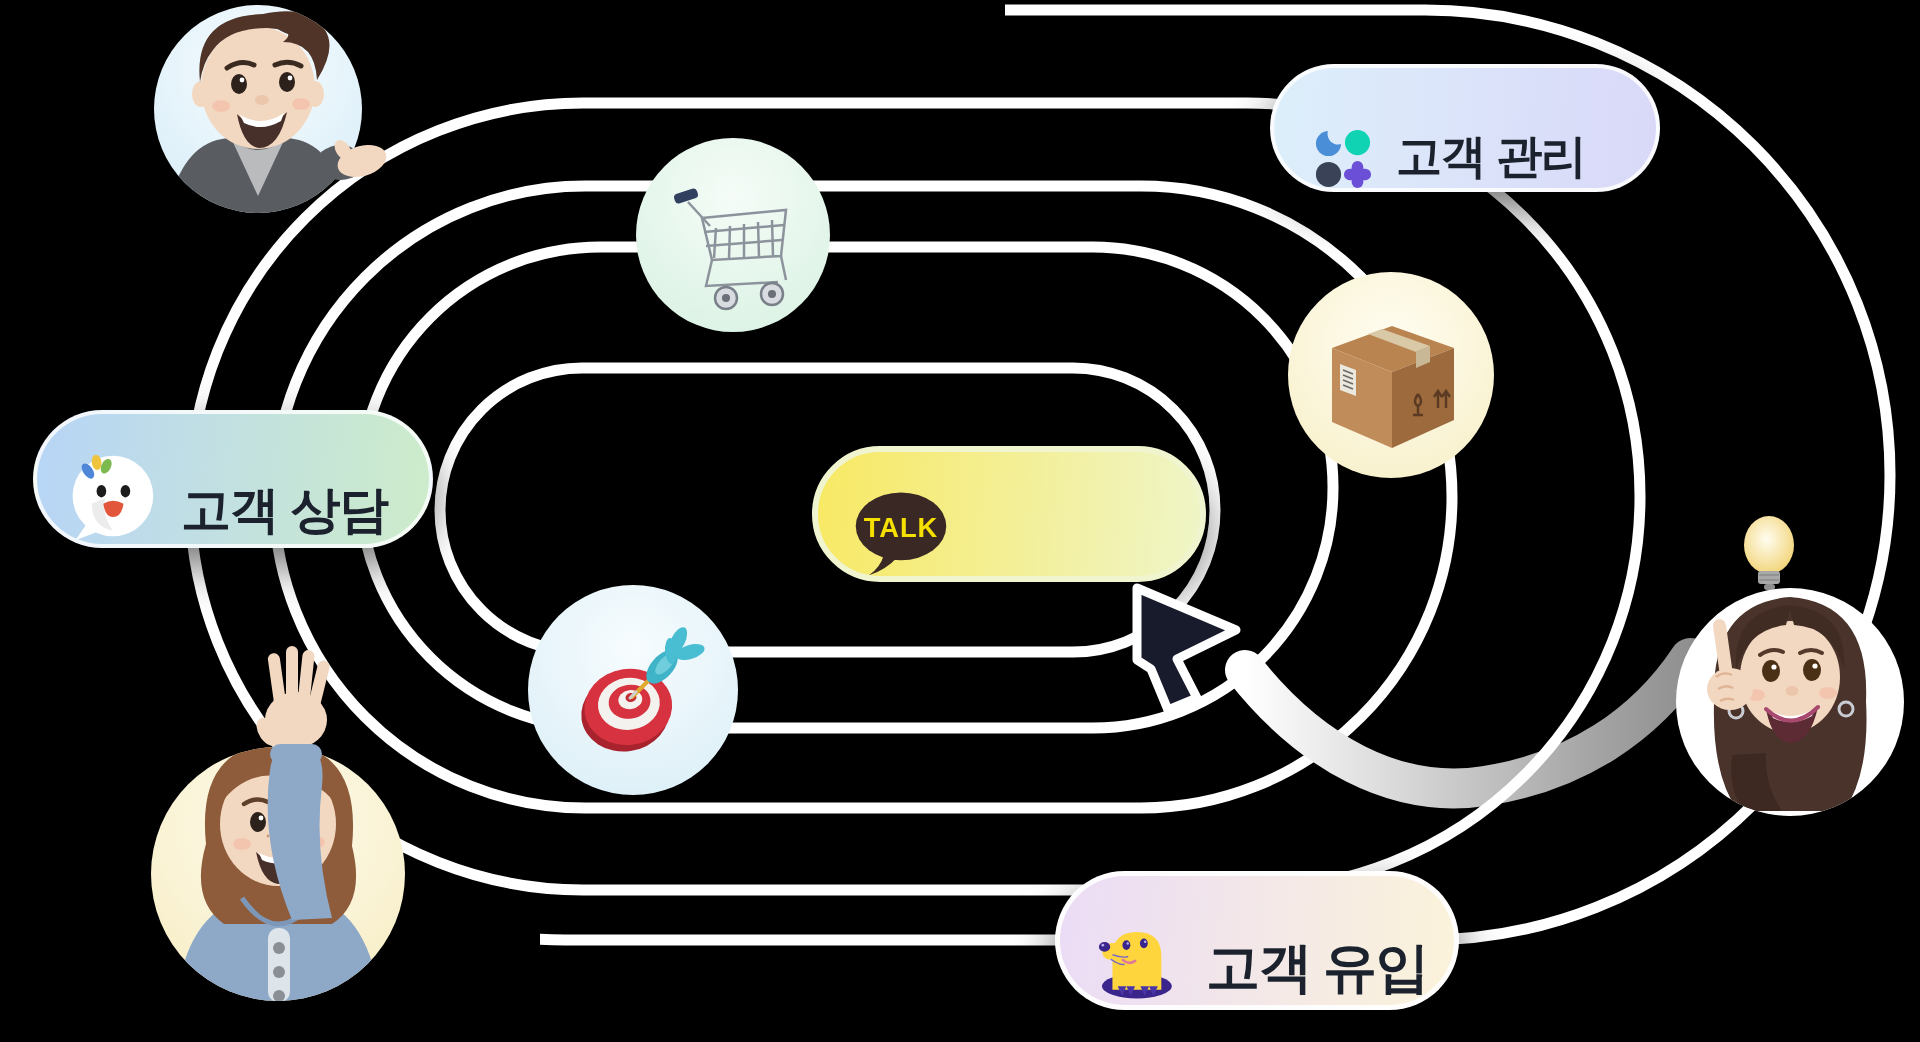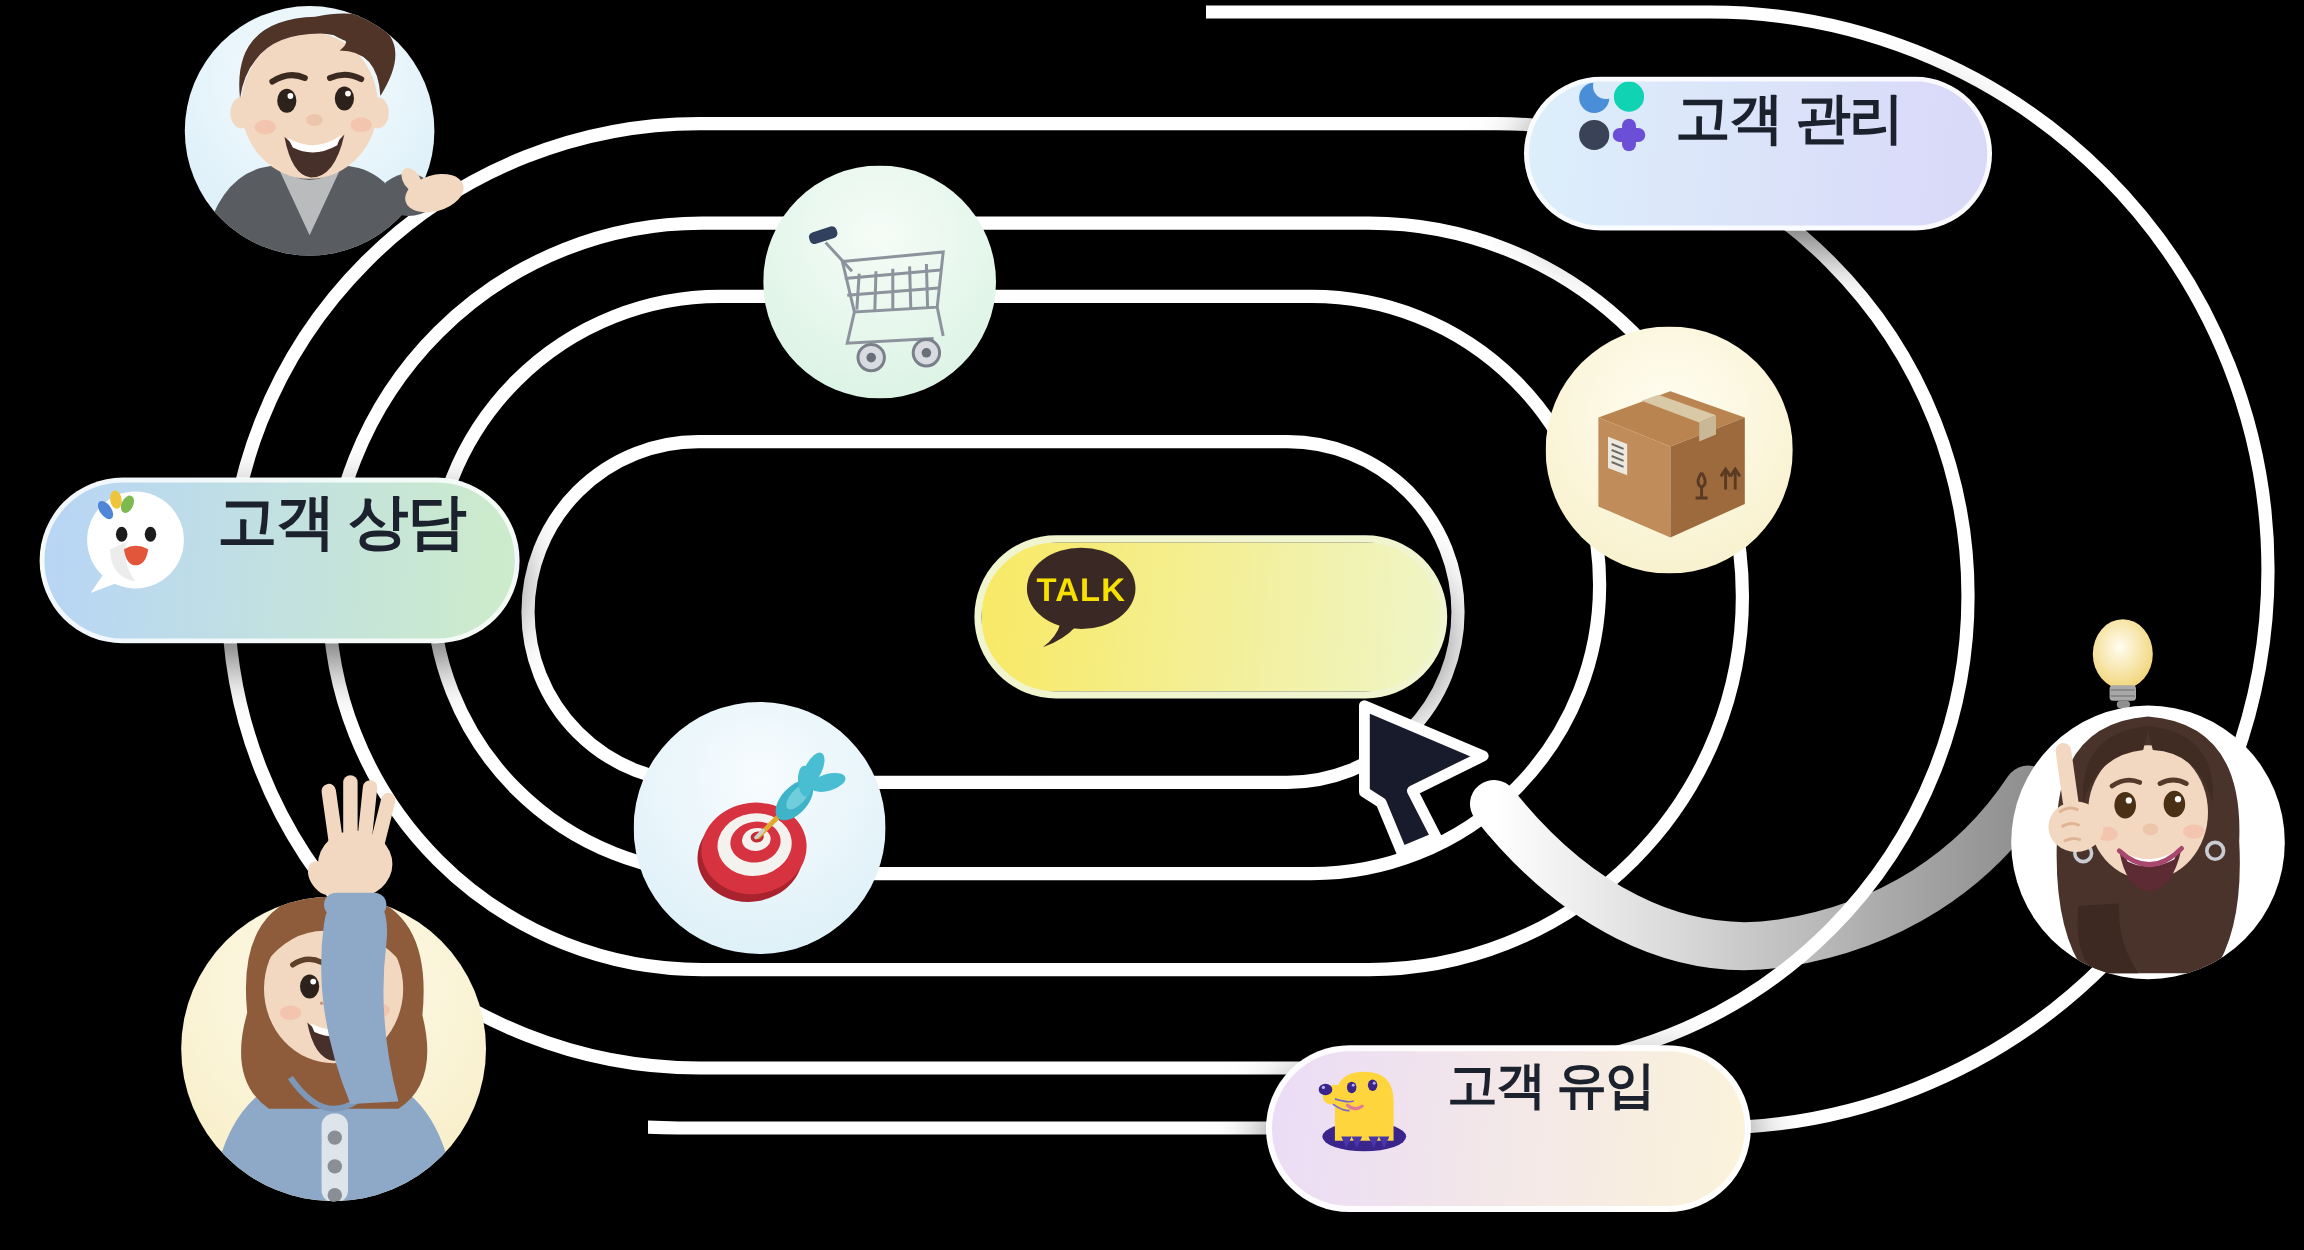--- a/index.html
+++ b/index.html
@@ -1,39 +1,39 @@
 <!DOCTYPE html>
 <html><head>
 <meta charset="utf-8">
 <style>
   html,body{margin:0;padding:0;background:#000;}
   .stage{position:relative;width:1920px;height:1042px;background:#000;overflow:hidden;
          font-family:"Liberation Sans","DejaVu Sans",sans-serif;}
   .layer{position:absolute;left:0;top:0;}
   .abs{position:absolute;}
   
-  .pill{position:absolute;display:flex;align-items:flex-start;border-radius:999px;
+  .pill{position:absolute;display:flex;align-items:flex-end;border-radius:999px;
         box-shadow:0 18px 44px rgba(0,0,0,.55);box-sizing:border-box;}
   .pill .label{font-weight:800;letter-spacing:-1.5px;white-space:nowrap;}
   .pill-mgmt{left:1270px;top:64px;width:390px;height:128px;
     background:linear-gradient(95deg,#ddeffb 0%,#d9d8f8 100%);
     border:4px solid rgba(255,255,255,.85);padding-left:40px;gap:24px;}
   .pill-mgmt .label{font-size:46px;color:#1b222e;}
-  .pill-consult{left:33px;top:398px;width:400px;height:138px;
+  .pill-consult{left:33px;top:410px;width:400px;height:138px;
     background:linear-gradient(95deg,#b7d5f6 0%,#cdecca 100%);
     border:4px solid rgba(255,255,255,.8);padding-left:26px;gap:22px;}
   .pill-consult .label{font-size:50px;color:#1b222e;}
   .pill-retention{left:812px;top:446px;width:394px;height:136px;
     background:linear-gradient(95deg,#f8e964 0%,#eff5c7 100%);
     border:6px solid #f0f4cf;padding-left:34px;gap:26px;}
   .pill-retention .label{font-size:54px;color:#101010;}
   .pill-inflow{left:1055px;top:871px;width:404px;height:139px;
     background:linear-gradient(95deg,#ebdcf6 0%,#fbf3da 100%);
     border:5px solid rgba(255,255,255,.9);padding-left:28px;gap:22px;}
-  .pill-inflow .label{font-size:42px;color:#1b222e;}
+  .pill-inflow .label{font-size:54px;color:#1b222e;font-family:Liberation Serif, serif;}
   .icon{display:flex;align-items:center;justify-content:center;flex:0 0 auto;}
 </style>
 </head>
 <body>
 
 <div class="stage">
 
   <svg class="layer" width="1920" height="1042">
     <g fill="none" stroke="#ffffff" stroke-width="11">
       <rect x="440" y="368" width="775" height="284" rx="142"></rect>

